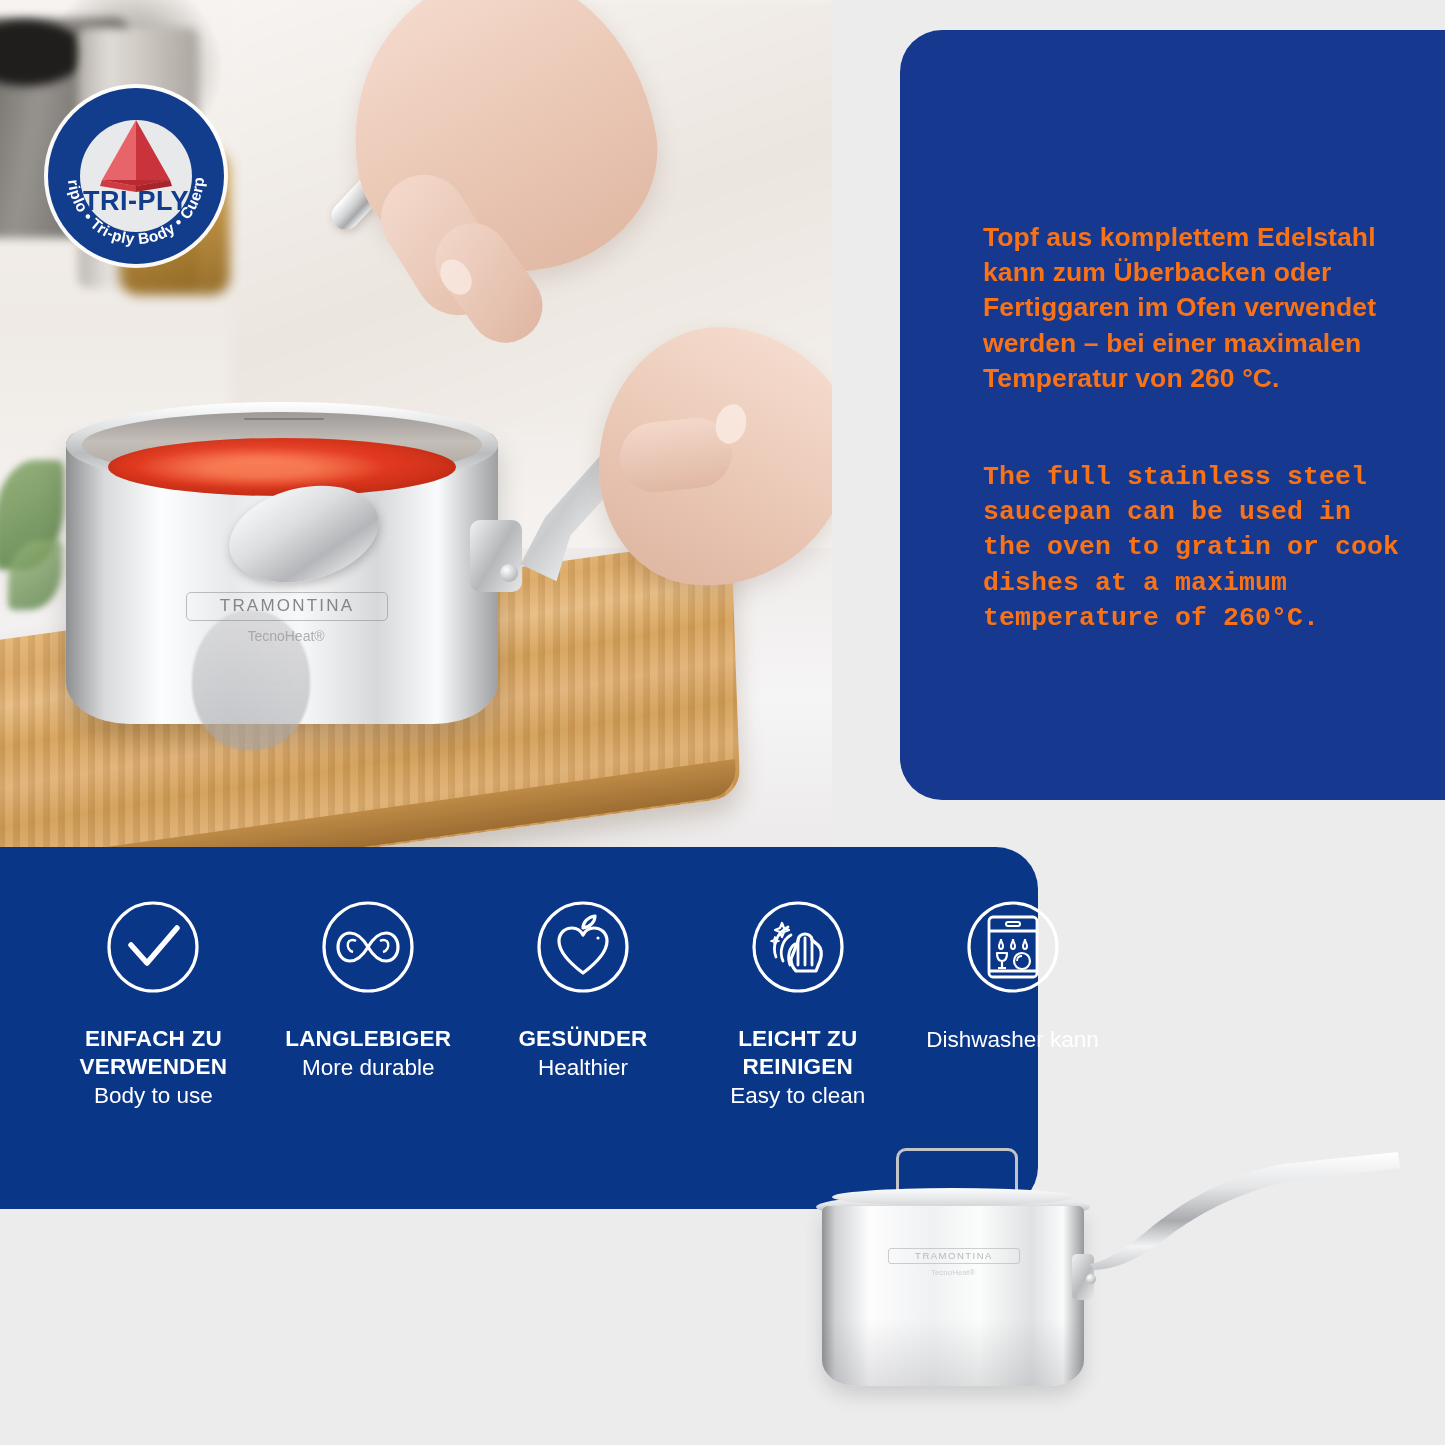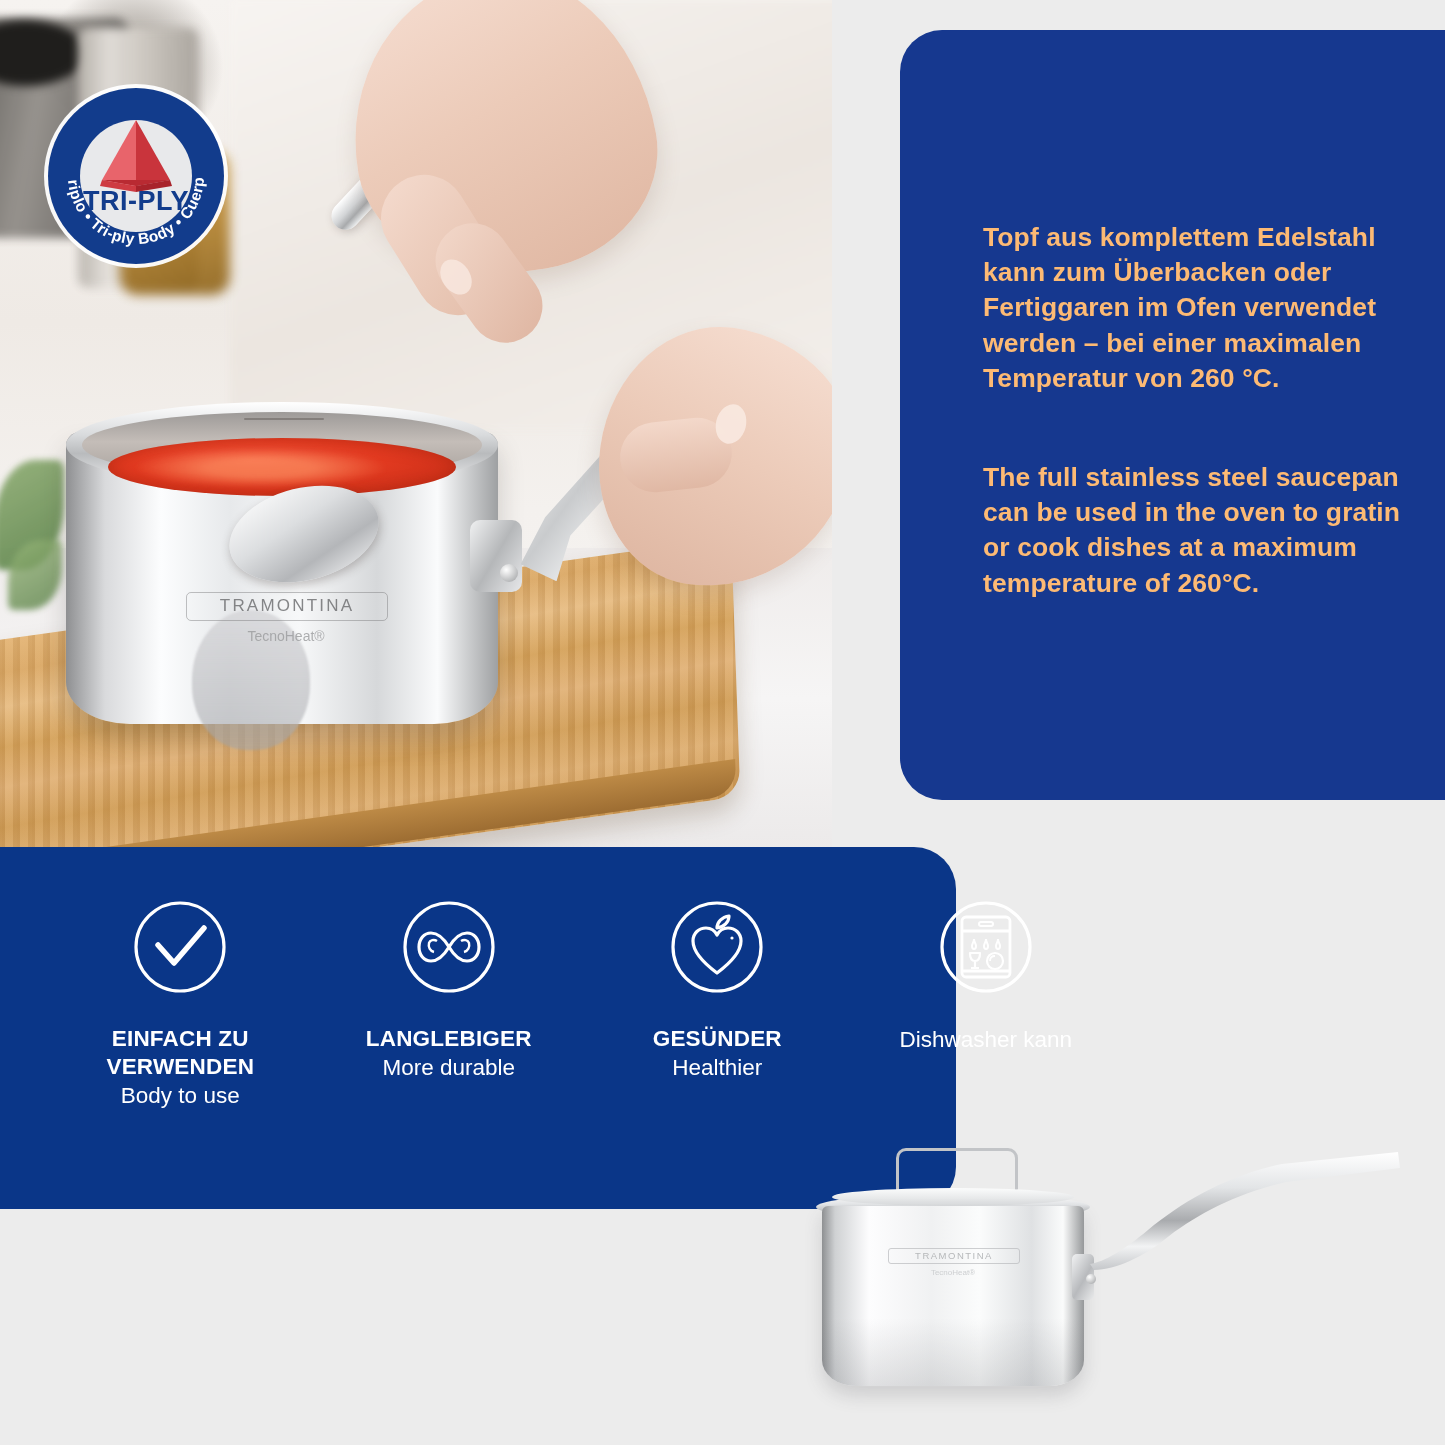--- a/index.html
+++ b/index.html
@@ -346,34 +346,34 @@
     position: absolute;
     left: 900px; top: 30px;
     width: 545px; height: 770px;
     background: #16388f;
     border-radius: 42px 0 0 42px;
   }
   .panel-text {
     position: absolute;
     left: 83px;
     width: 420px;
-    color: #fdba74;
+    color: #f97316;
     font-size: 26.5px;
     line-height: 1.33;
     font-weight: 700;
     letter-spacing: .1px;
   }
   .panel-text.de { top: 190px; }
-  .panel-text.en { top: 430px; }
+  .panel-text.en { top: 430px; font-family: Liberation Mono, monospace; }
 
   
   .panel-bottom {
     position: absolute;
     left: 0; top: 847px;
-    width: 956px; height: 362px;
+    width: 1038px; height: 362px;
     background: #0a3688;
     border-radius: 0 42px 42px 0;
   }
   .features {
     position: absolute;
     left: 0; top: 0;
     width: 1120px;
     height: 100%;
     display: flex;
     align-items: flex-start;
@@ -617,20 +617,37 @@
             <circle cx="52" cy="52" r="44"></circle>
             <path d="M52 78 C36 66 28 56 28 46 C28 38 34 33 41 33 C46 33 50 36 52 40 C54 36 58 33 63 33 C70 33 76 38 76 46 C76 56 68 66 52 78 Z" stroke-linejoin="round"></path>
             <path d="M52 33 C52 27 57 22 64 21 C64 27 59 32 52 33 Z" stroke-linejoin="round"></path>
             <circle cx="67" cy="43" r="1.6" fill="#ffffff" stroke="none"></circle>
           </svg>
         </span>
         <div class="feat-de">GESÜNDER</div>
         <div class="feat-en">Healthier</div>
       </div>
 
+      <div class="feature">
+        <span class="feature-icon">
+          <svg width="104" height="104" viewBox="0 0 104 104" fill="none" stroke="#ffffff" stroke-width="3.2">
+            <circle cx="52" cy="52" r="44"></circle>
+            <path d="M30 62 C26 52 30 38 42 32" stroke-width="2.8" stroke-linecap="round"></path>
+            <path d="M37 66 C33 57 36 45 45 40" stroke-width="2.8" stroke-linecap="round"></path>
+            <path d="M44 70 C41 62 43 53 49 49" stroke-width="2.8" stroke-linecap="round"></path>
+            <path d="M52 46 L52 70 M59 43 L59 70 M66 45 L66 70" stroke-width="2.8" stroke-linecap="round"></path>
+            <path d="M52 46 C52 41 56 39 59 39 C62 39 66 41 66 45 L72 50 C76 54 76 60 74 66 L70 76 L50 76 C46 72 45 68 45 64 Z" stroke-linejoin="round" stroke-linecap="round"></path>
+            <path d="M36 28 L38 33 L43 35 L38 37 L36 42 L34 37 L29 35 L34 33 Z" stroke-width="2.2" stroke-linejoin="round"></path>
+            <path d="M29 42 L30 45 L33 46 L30 47 L29 50 L28 47 L25 46 L28 45 Z" stroke-width="1.8" stroke-linejoin="round"></path>
+          </svg>
+        </span>
+        <div class="feat-de">LEICHT ZU
+REINIGEN</div>
+        <div class="feat-en">Easy to clean</div>
+      </div>
 
       <div class="feature">
         <span class="feature-icon">
           <svg width="104" height="104" viewBox="0 0 104 104" fill="none" stroke="#ffffff" stroke-width="3.2">
             <circle cx="52" cy="52" r="44"></circle>
             <rect x="28" y="22" width="48" height="60" rx="4" stroke-width="2.8"></rect>
             <path d="M28 36 H76" stroke-width="2.8"></path>
             <path d="M28 76 H76" stroke-width="2.8"></path>
             <rect x="45" y="27" width="14" height="4" rx="2" stroke-width="2"></rect>
             <path d="M40 44 C40 47 38 49 38 51 C38 53 39 54 40 54 C41 54 42 53 42 51 C42 49 40 47 40 44 Z" stroke-width="2"></path>

